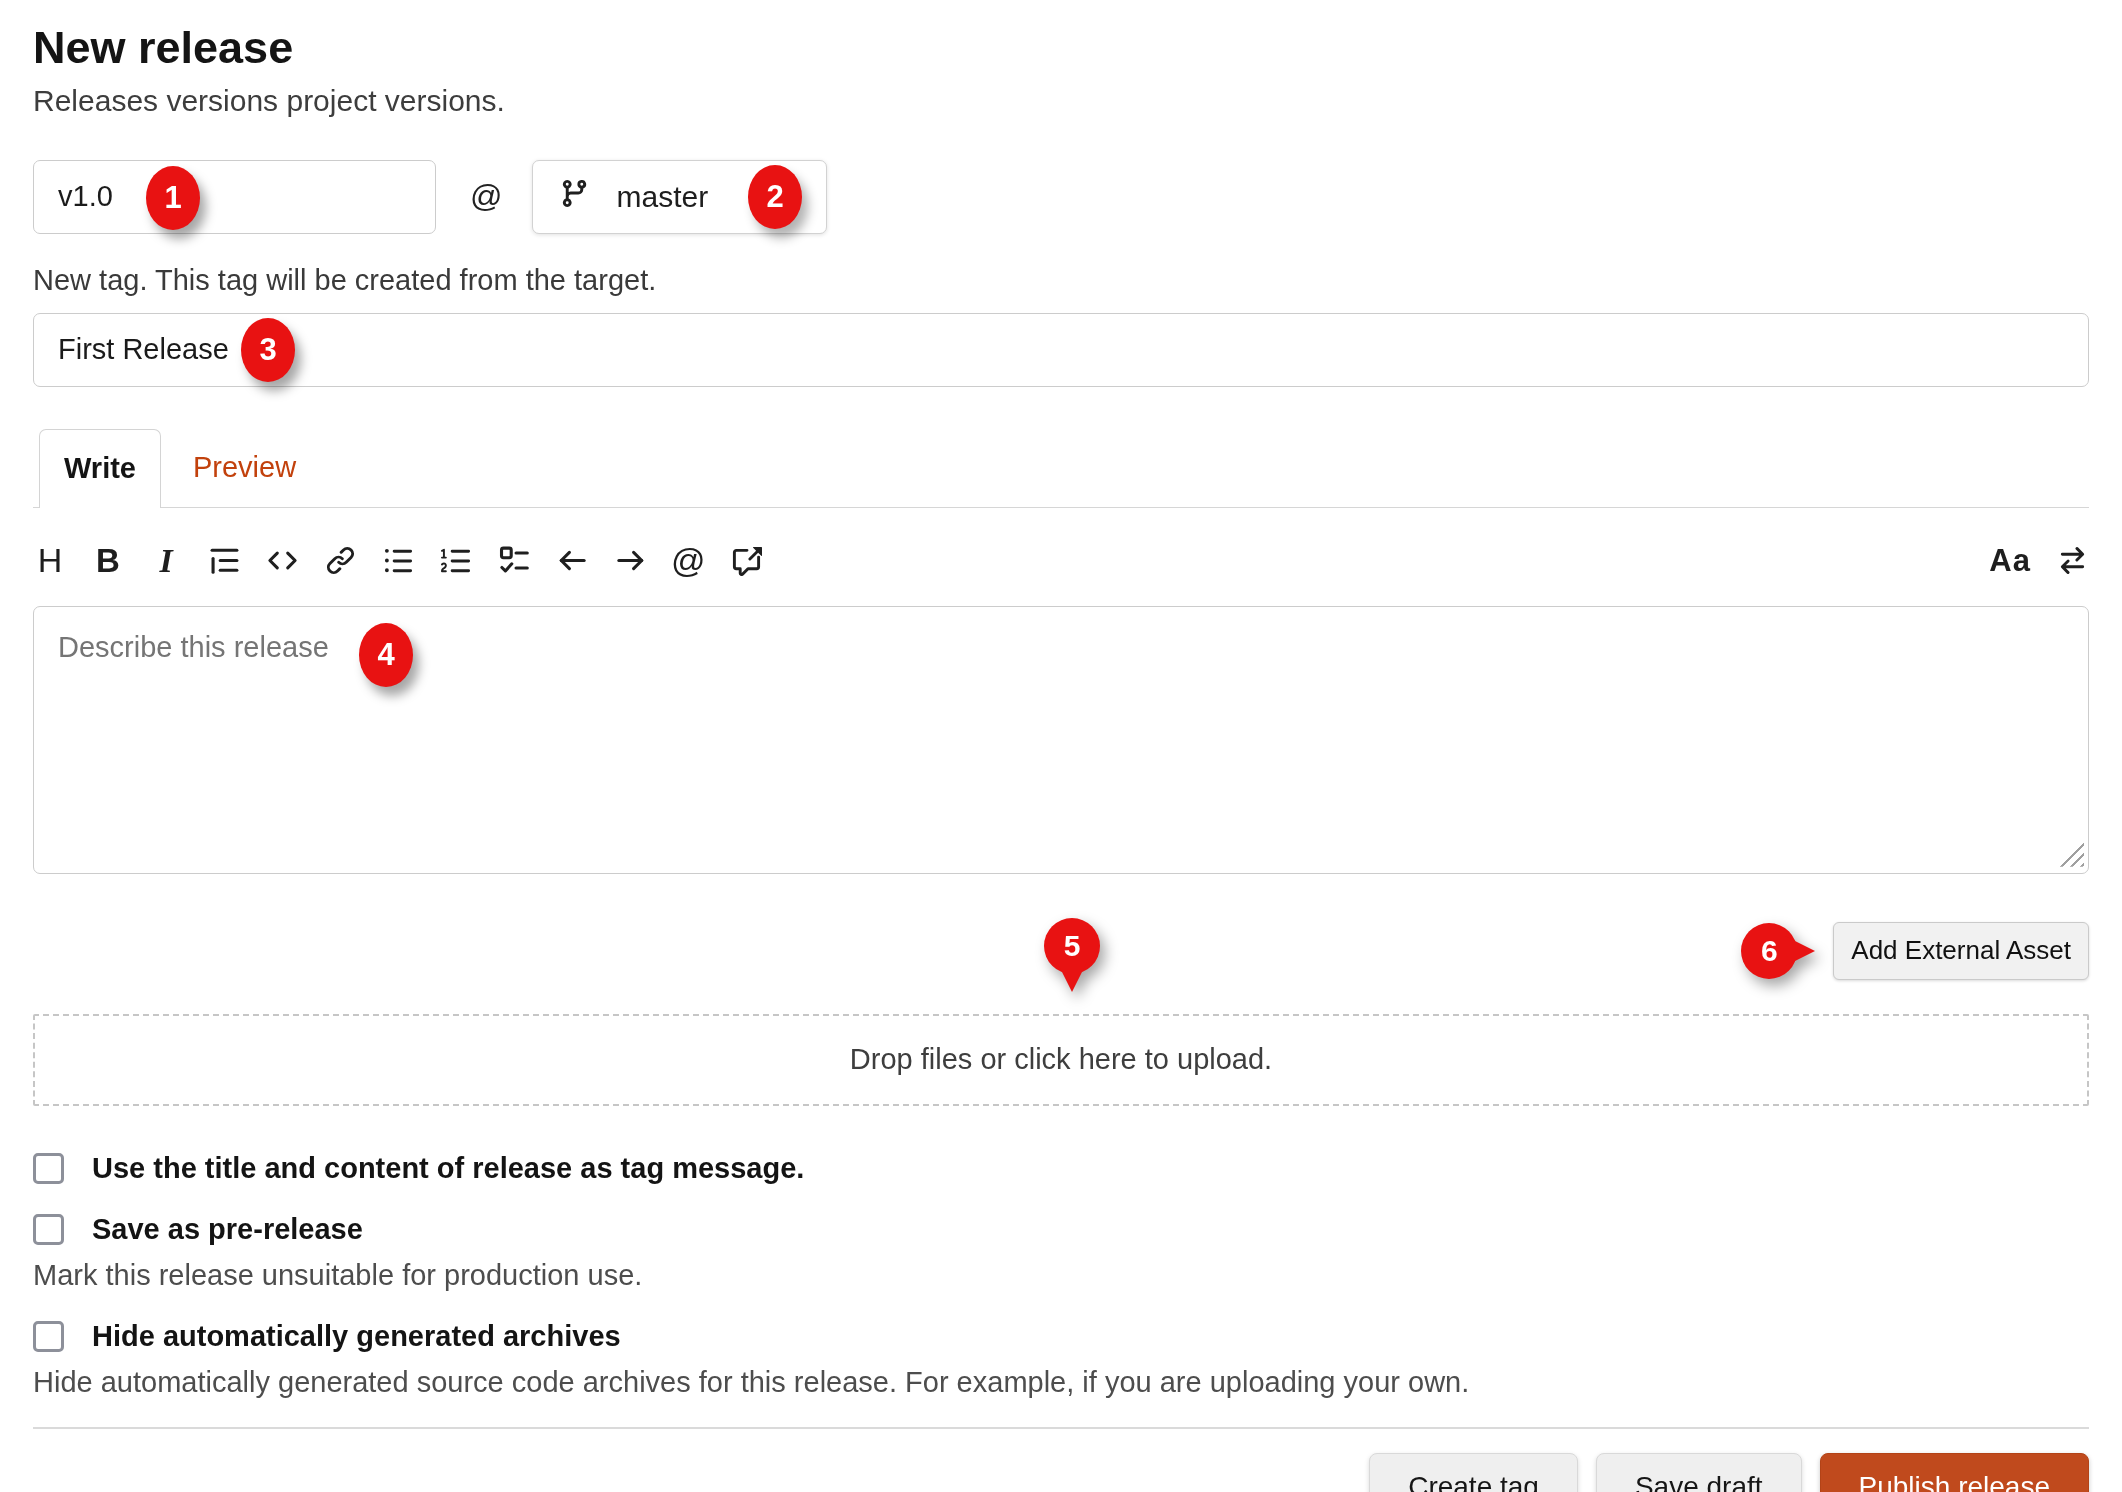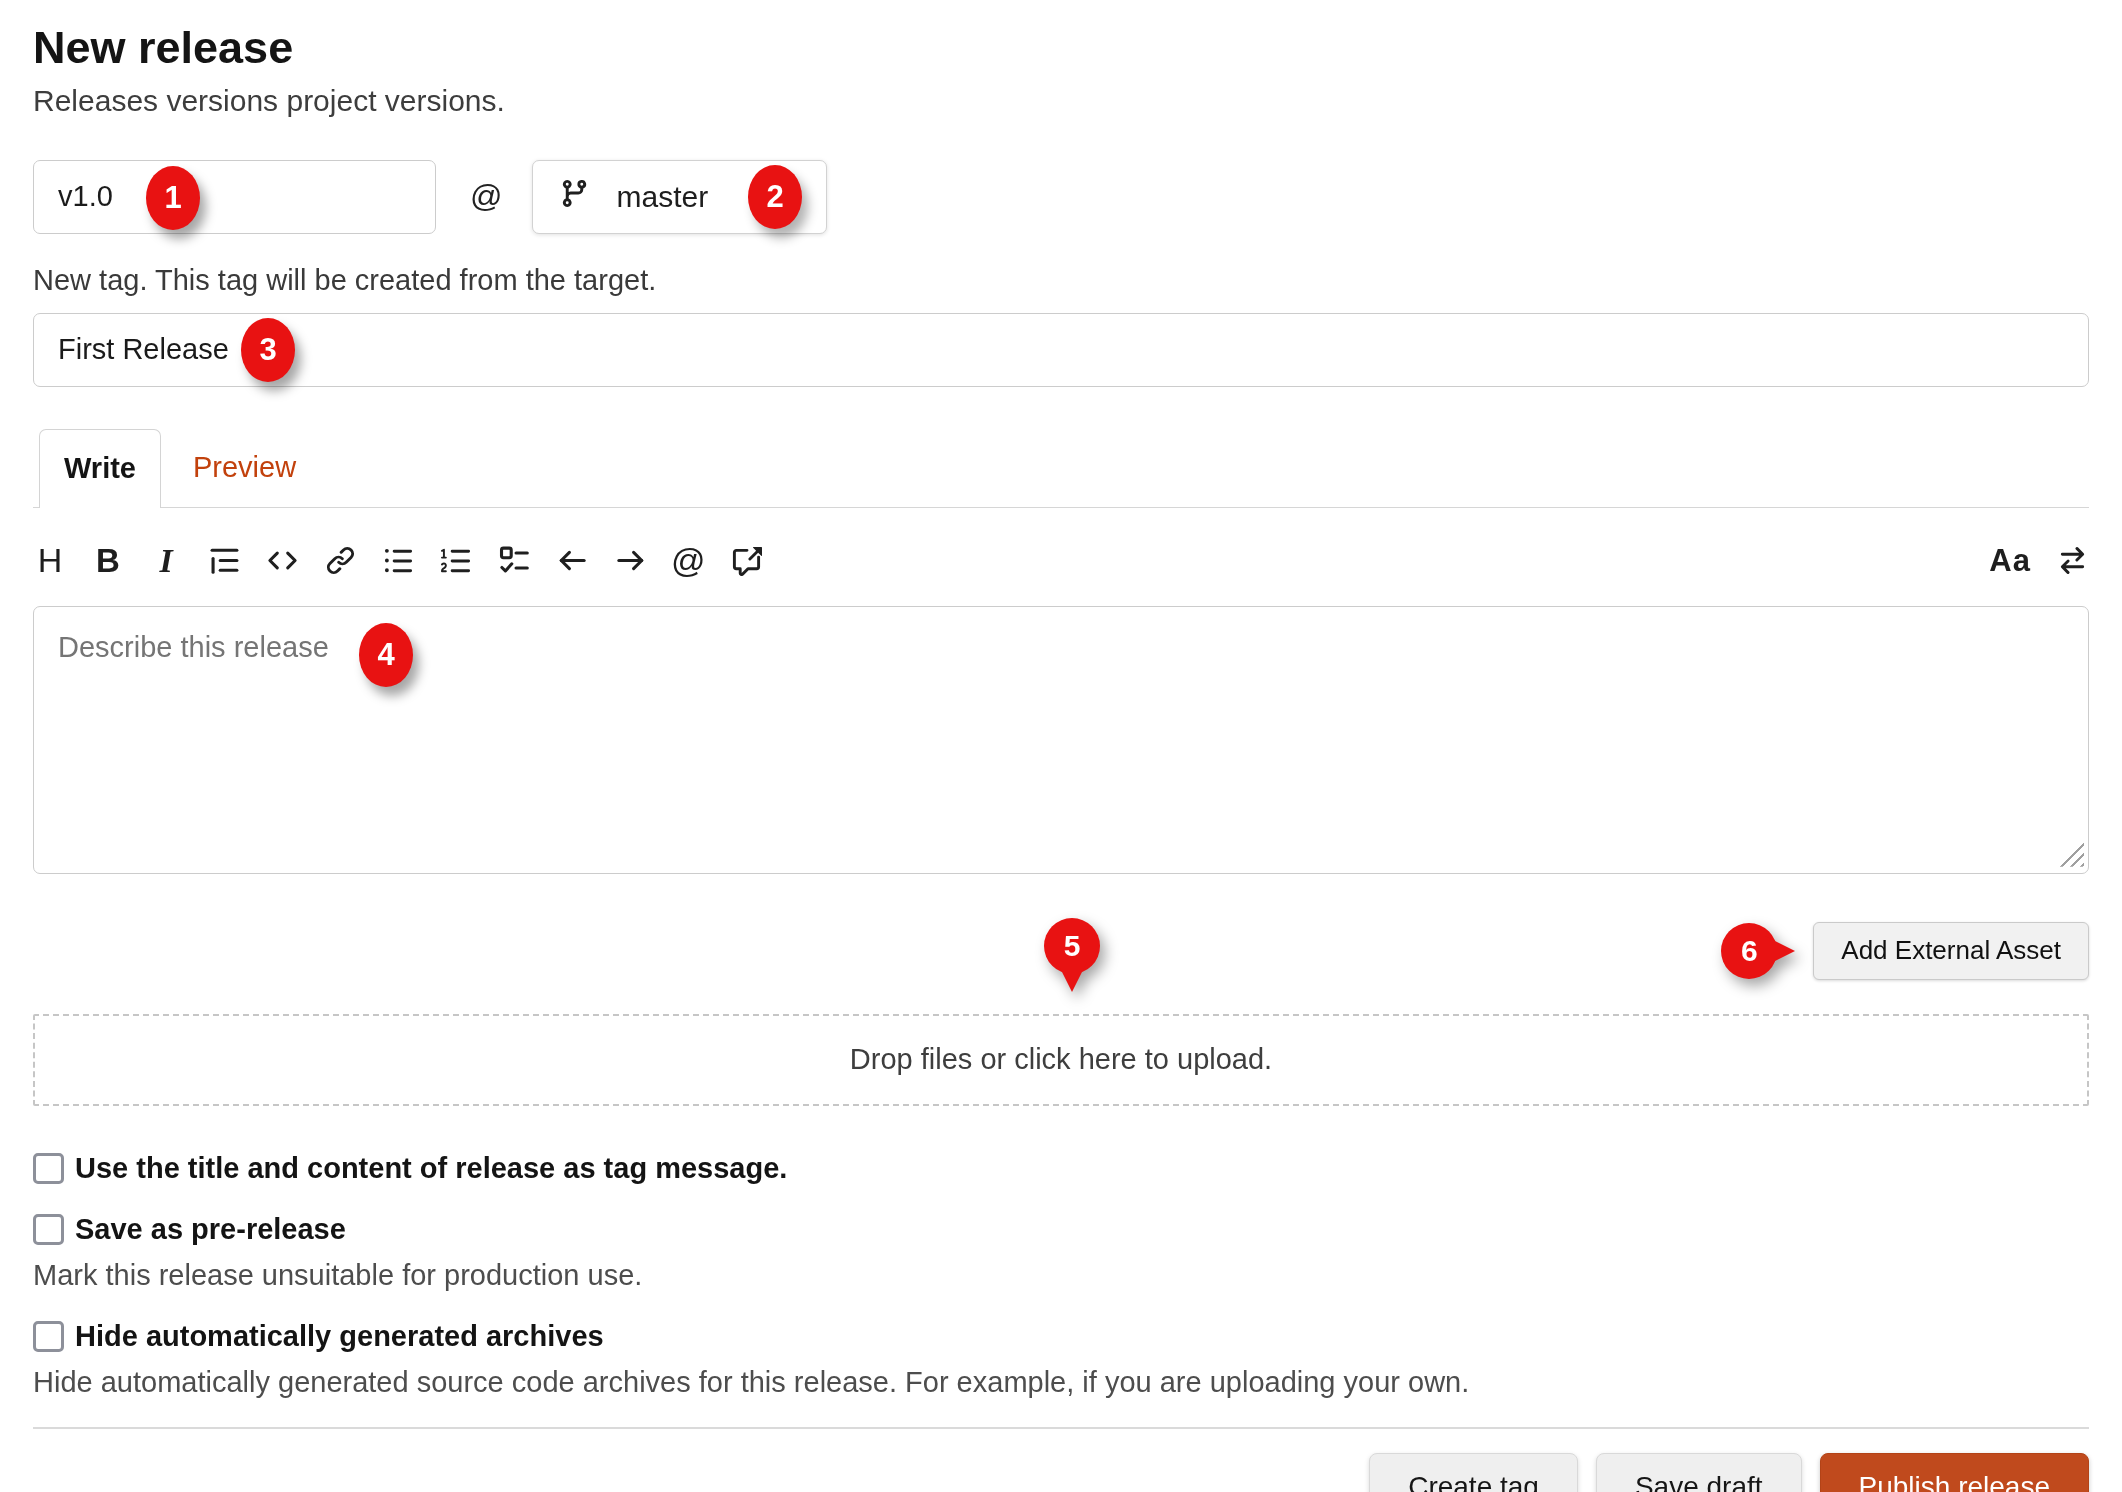--- a/index.html
+++ b/index.html
@@ -80,32 +80,32 @@
   .resize-grip{
     position:absolute;right:5px;bottom:7px;width:27px;height:27px;
     background:repeating-linear-gradient(135deg,#8f8f8f 0 2px,transparent 2px 7px);
     clip-path:polygon(100% 0,100% 100%,0 100%);opacity:.85;
   }
   
   .assets-row{margin-top:48px;display:flex;justify-content:flex-end;align-items:center;height:58px;position:relative;}
   .pin-6{margin-right:36px;}
   .pin-5{position:absolute;left:1011px;top:-4px;}
   .asset-btn{
-    height:58px;padding:0 27px;background:#f1f1f1;border:1px solid #cacaca;border-radius:6px;
+    height:58px;padding:0 17px;background:#f1f1f1;border:1px solid #cacaca;border-radius:6px;
     font-family:inherit;font-size:26px;color:#111;box-shadow:0 1px 3px rgba(0,0,0,.15);cursor:pointer;
   }
   
   .dropzone{
     margin-top:34px;height:88px;border:2px dashed #c6c6c6;border-radius:2px;background:#fff;
     display:flex;align-items:center;justify-content:center;font-size:29px;color:#3e3e3e;cursor:pointer;
   }
   
   .options{margin-top:46px;}
   .option{margin-bottom:28px;}
-  .opt-row{display:flex;align-items:center;gap:11px;cursor:pointer;}
+  .opt-row{display:flex;align-items:center;gap:28px;cursor:pointer;}
   .checkbox{
     width:31px;height:31px;box-sizing:border-box;border:3px solid #8d909a;border-radius:5px;background:#fff;flex:none;
   }
   .opt-label{font-size:29px;font-weight:700;color:#141414;}
   .opt-desc{font-size:29px;color:#4d4d4d;margin-top:13px;}
   
   .divider{border:none;border-top:2px solid #dadada;margin:20px 0 0;}
   .actions{margin-top:24px;display:flex;justify-content:flex-end;gap:18px;}
   .btn{
     height:68px;border-radius:8px;font-family:inherit;font-size:28px;padding:0 38px;cursor:pointer;

